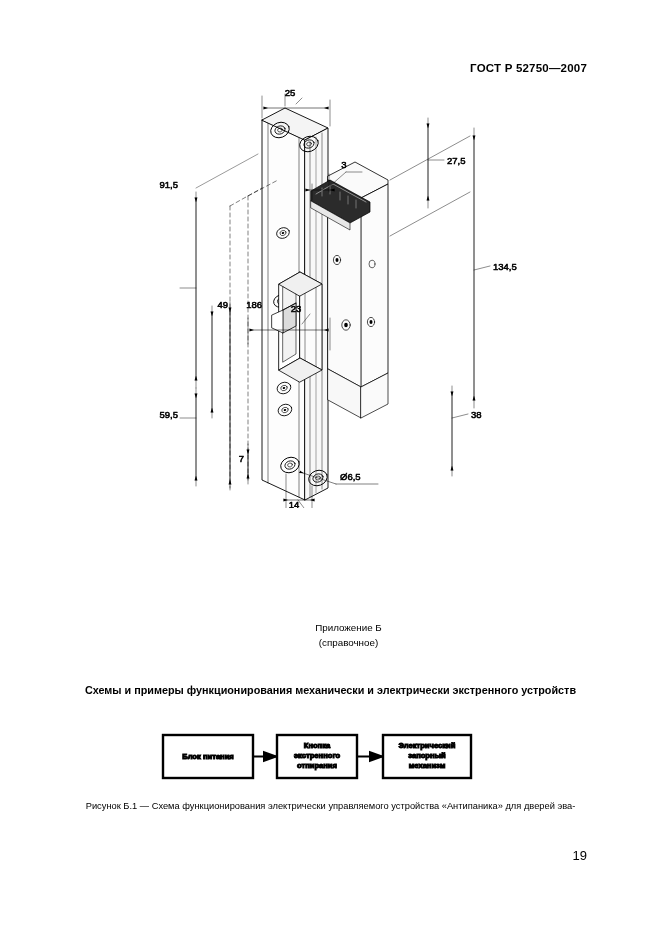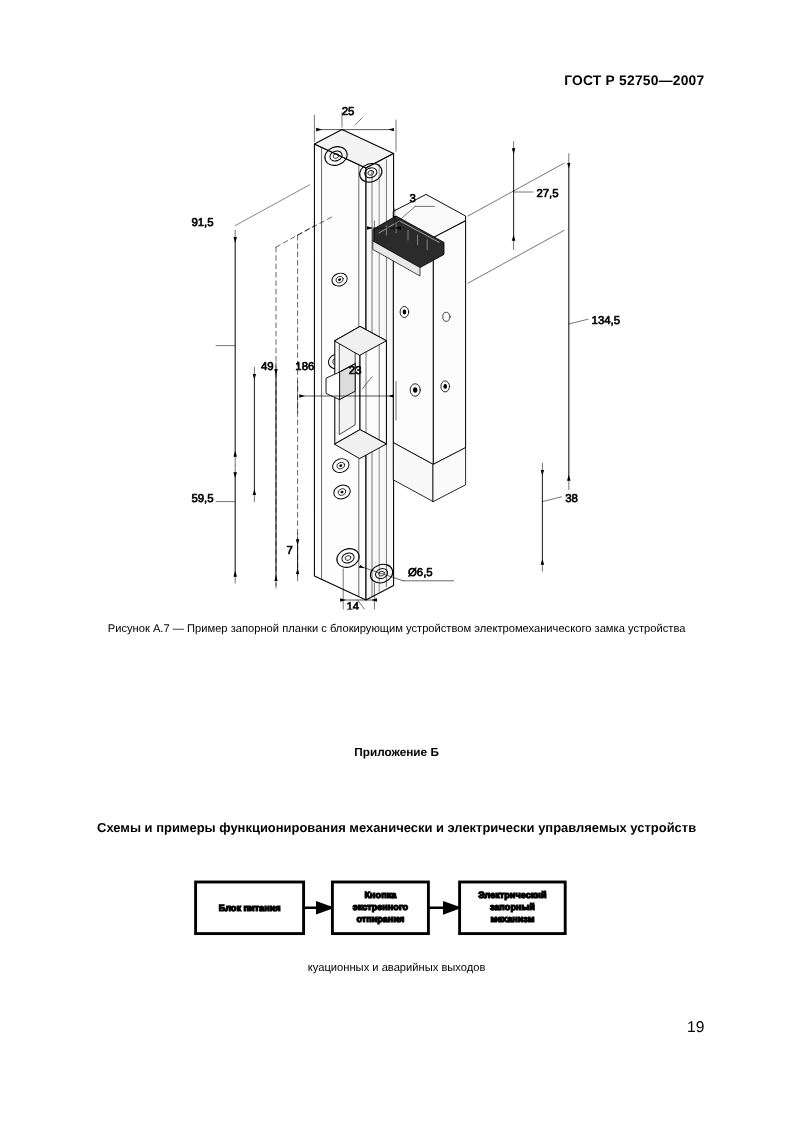--- a/index.html
+++ b/index.html
@@ -52,25 +52,25 @@
     text-align: center;
     font-size: 9.3px;
     line-height: 13.5px;
   }
   .fig-caption-a7 { top: 518px; }
   .fig-caption-b1 { top: 800px; }
 
   
   .appendix {
     position: absolute;
-    left: 50px;
+    left: 68px;
     width: 561px;
     text-align: center;
     font-size: 9.8px;
-    font-weight: bold;
+    font-weight: normal;
     line-height: 15px;
   }
   .appendix { top: 620px; }
 
   .section-title {
     position: absolute;
     top: 682px;
     left: 50px;
     width: 561px;
     text-align: center;
@@ -352,29 +352,29 @@
       <path d="M300,384 L336,396" stroke-width="0.5" marker-start="url(#arS)"></path>
       <path d="M336,396 L378,396" stroke-width="0.5"></path>
       <text class="dim-txt" x="340" y="392" text-anchor="start">Ø6,5</text>
     </g>
 
   </g>
 </svg>
 </div>
 
 <div class="fig-caption fig-caption-a7">
-  <div>Рисунок А.7 —  Пример запорной планки с блокирующим устройством электромеханического замка устройства</div>
 </div>
 
 <div class="appendix">
   <div>Приложение Б</div>
+  <div>(справочное)</div>
 </div>
 
 <div class="section-title">
-  <div>Схемы и примеры функционирования механически и электрически управляемых устройств</div>
+  <div>Схемы и примеры функционирования механически и электрически экстренного устройств</div>
 </div>
 
 <div class="diagram">
 <svg width="661" height="62" viewBox="0 0 661 62" xmlns="http://www.w3.org/2000/svg" stroke="#000" fill="none">
   <defs>
     <marker id="bar" markerWidth="8" markerHeight="7" refX="7" refY="3.5" orient="auto">
       <path d="M0,0.6 L8,3.5 L0,6.4 Z" fill="#000" stroke="none"></path>
     </marker>
   </defs>
 
@@ -401,16 +401,16 @@
   <g>
     <rect x="383" y="7" width="88" height="43" fill="#ffffff" stroke="#000" stroke-width="2.4"></rect>
     <text class="blk-txt" x="427" y="20">Электрический</text>
     <text class="blk-txt" x="427" y="30">запорный</text>
     <text class="blk-txt" x="427" y="40">механизм</text>
   </g>
 </svg>
 </div>
 
 <div class="fig-caption fig-caption-b1">
-  <div>куационных и аварийных выходов</div>
+  <div>Рисунок Б.1 —  Схема функционирования электрически управляемого устройства «Антипаника» для дверей эва-</div>
 </div>
 
 <div class="page-number">19</div>
 
 </body></html>

